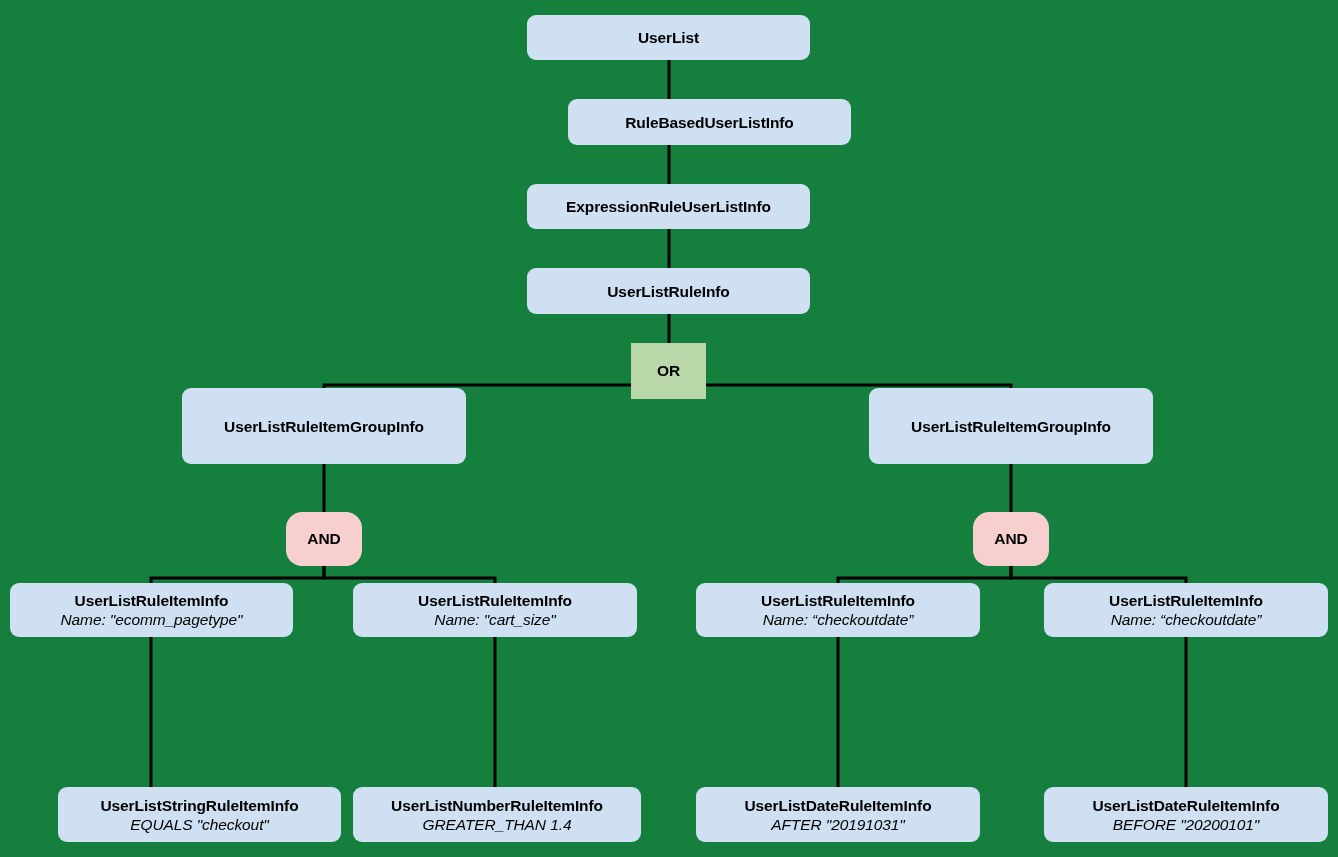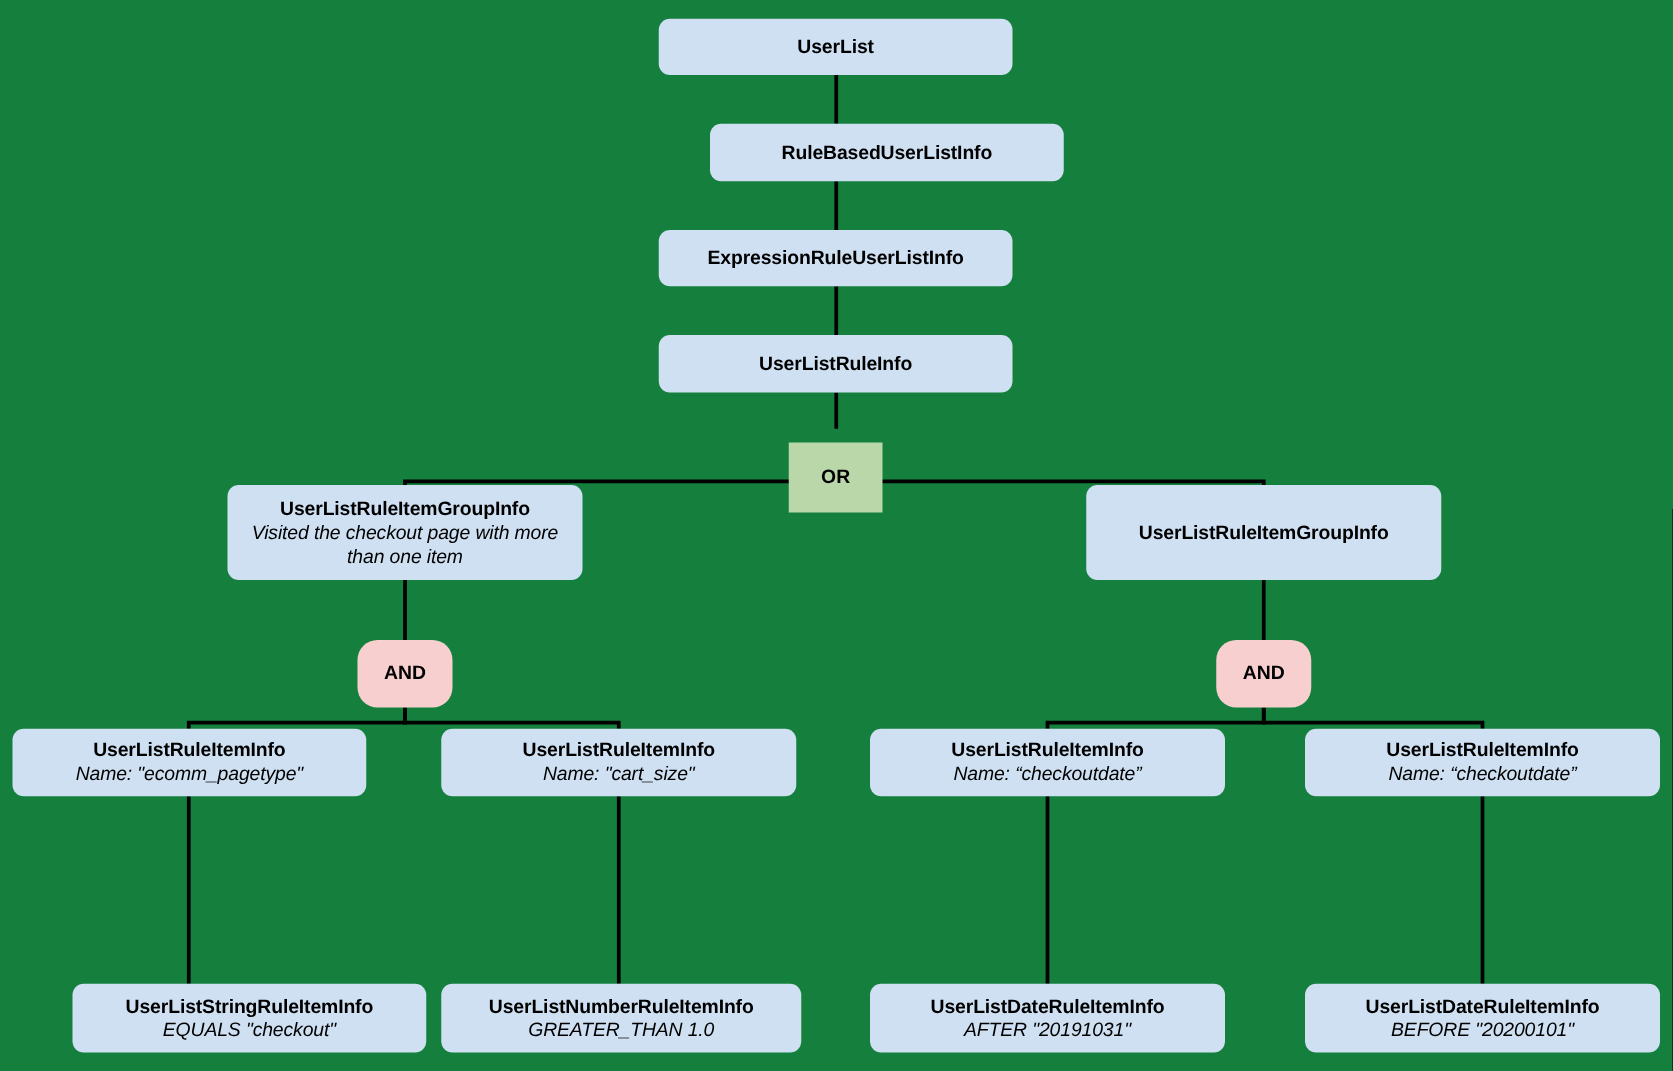--- a/index.html
+++ b/index.html
@@ -106,27 +106,26 @@
   </div>
 
   <div class="node entity" style="left:527px; top:184px; width:283px; height:45px;">
     <div class="n-title">ExpressionRuleUserListInfo</div>
   </div>
 
   <div class="node entity" style="left:527px; top:268px; width:283px; height:46px;">
     <div class="n-title">UserListRuleInfo</div>
   </div>
 
-  <div class="node op op-or" style="left:631px; top:354px; width:75px; height:56px;">
+  <div class="node op op-or" style="left:631px; top:343px; width:75px; height:56px;">
     <div class="op-label">OR</div>
   </div>
 
   <div class="node entity" style="left:182px; top:388px; width:284px; height:76px;">
     <div class="n-title">UserListRuleItemGroupInfo</div>
-    <div class="n-sub wrap">Visited the checkout page with more than one item</div>
   </div>
 
   <div class="node entity" style="left:869px; top:388px; width:284px; height:76px;">
     <div class="n-title">UserListRuleItemGroupInfo</div>
   </div>
 
   <div class="node op op-and" style="left:286px; top:512px; width:76px; height:54px;">
     <div class="op-label">AND</div>
   </div>
 
@@ -154,21 +153,21 @@
     <div class="n-sub nowrap">Name: “checkoutdate”</div>
   </div>
 
   <div class="node entity" style="left:10px; top:787px; width:283px; height:55px;margin-left:48px;">
     <div class="n-title">UserListStringRuleItemInfo</div>
     <div class="n-sub nowrap">EQUALS "checkout"</div>
   </div>
 
   <div class="node entity" style="left:353px; top:787px; width:288px; height:55px;">
     <div class="n-title">UserListNumberRuleItemInfo</div>
-    <div class="n-sub nowrap">GREATER_THAN 1.0</div>
+    <div class="n-sub nowrap">GREATER_THAN 1.4</div>
   </div>
 
   <div class="node entity" style="left:696px; top:787px; width:284px; height:55px;">
     <div class="n-title">UserListDateRuleItemInfo</div>
     <div class="n-sub nowrap">AFTER "20191031"</div>
   </div>
 
   <div class="node entity" style="left:1044px; top:787px; width:284px; height:55px;">
     <div class="n-title">UserListDateRuleItemInfo</div>
     <div class="n-sub nowrap">BEFORE "20200101"</div>

